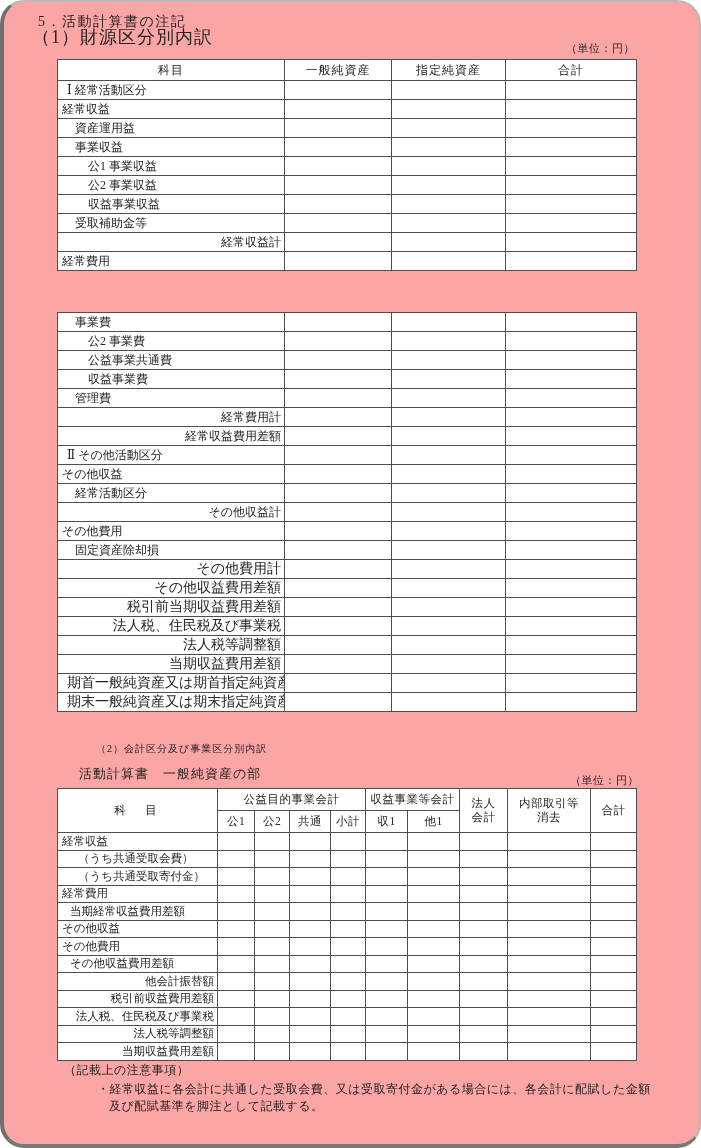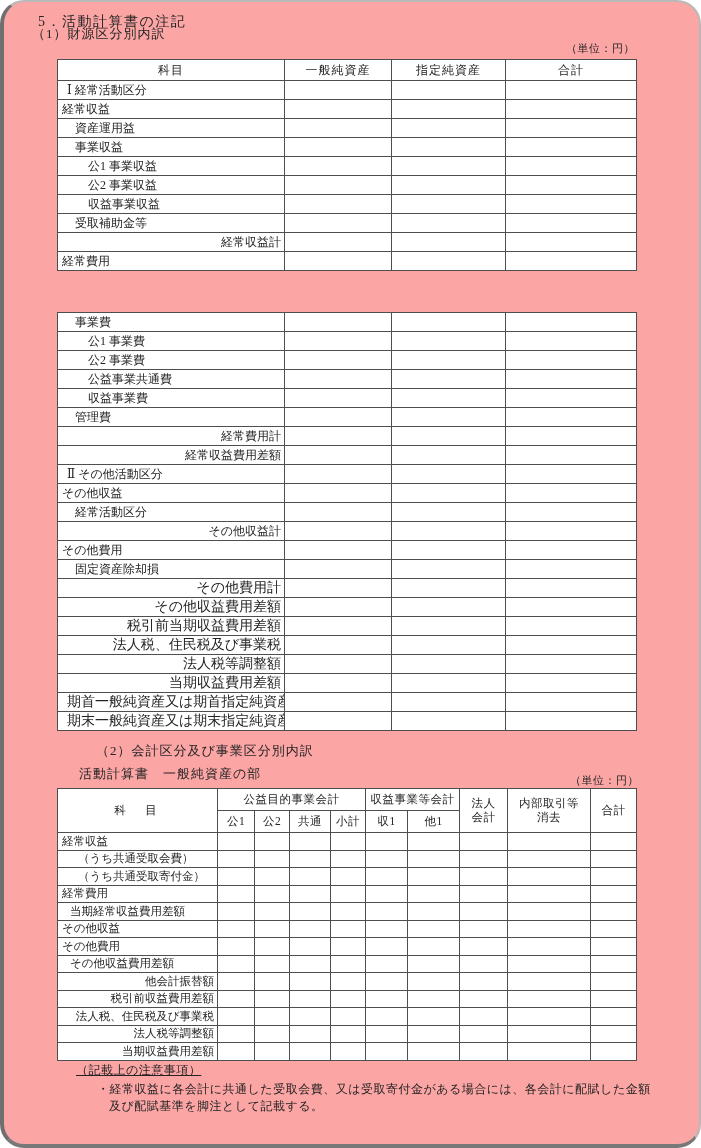--- a/index.html
+++ b/index.html
@@ -14,24 +14,24 @@
     position:absolute; left:0; top:0; width:701px; height:1148px;
     background:#fca5a5;
     border:2px solid #b9b9b9;
     border-left:4px solid #6f6f6f;
     border-bottom:4px solid #787878;
     border-radius:24px;
     overflow:hidden;
   }
   .abs { position:absolute; }
   .doc-title { left:34px; top:11px; font-size:14px; letter-spacing:1.5px; white-space:nowrap; }
-  .s1-head  { left:28px; top:23px; font-size:13px; letter-spacing:1px; white-space:nowrap; }
+  .s1-head  { left:28px; top:23px; font-size:18px; letter-spacing:1px; white-space:nowrap; }
   .unit { font-size:11px; letter-spacing:0.5px; white-space:nowrap; }
   .s1-unit { right:64px; top:39px; }
-  .s2-head { left:92px; top:740px; font-size:13px; letter-spacing:1px; white-space:nowrap; }
+  .s2-head { left:92px; top:740px; font-size:10px; letter-spacing:1px; white-space:nowrap; }
   .s2-subtitle { left:75px; top:763px; font-size:13px; letter-spacing:1px; white-space:nowrap; }
   .s2-unit { right:60px; top:771px; }
 
   table { border-collapse:collapse; table-layout:fixed; background:#fff; }
   th, td {
     border:1px solid #4e4e4e;
     font-size:12px; font-weight:normal;
     overflow:hidden; white-space:nowrap;
     vertical-align:middle;
   }
@@ -48,21 +48,21 @@
   .lab.ind3 { padding-left:30px; }
   .lab.ar   { text-align:right; padding-right:3px; }
 
   .t2 { left:53px; top:786px; width:579px; }
   .t2 th { font-size:11.5px; height:22px; text-align:center; line-height:1.15; letter-spacing:0.5px; }
   .t2 td { height:17.5px; font-size:11.5px; }
   .t2 .lab.ind1 { padding-left:12px; }
   .t2 .lab.ind2 { padding-left:20px; }
   .t2 th.subject { letter-spacing:4px; }
 
-  .notes-head { left:72px; top:1060px; font-size:12px; letter-spacing:0.5px; white-space:nowrap;text-decoration:underline; }
+  .notes-head { left:60px; top:1060px; font-size:12px; letter-spacing:0.5px; white-space:nowrap; }
   .note-bullet {
     left:93px; top:1079px; width:556px;
     font-size:12px; line-height:17px; letter-spacing:0.5px;
     padding-left:12px; text-indent:-12px;
   }
 </style>
 </head>
 <body>
 
 <div class="page">
@@ -154,26 +154,20 @@
   <table class="abs t1" id="t1b">
     <colgroup>
         <col style="width:227px">
         <col style="width:107px">
         <col style="width:114px">
         <col style="width:131px">
       </colgroup>
     <tbody>
         <tr>
           <td class="lab ind2">事業費</td>
-          <td></td>
-          <td></td>
-          <td></td>
-        </tr>
-        <tr>
-          <td class="lab ind3">公1 事業費</td>
           <td></td>
           <td></td>
           <td></td>
         </tr>
         <tr>
           <td class="lab ind3">公2 事業費</td>
           <td></td>
           <td></td>
           <td></td>
         </tr>

